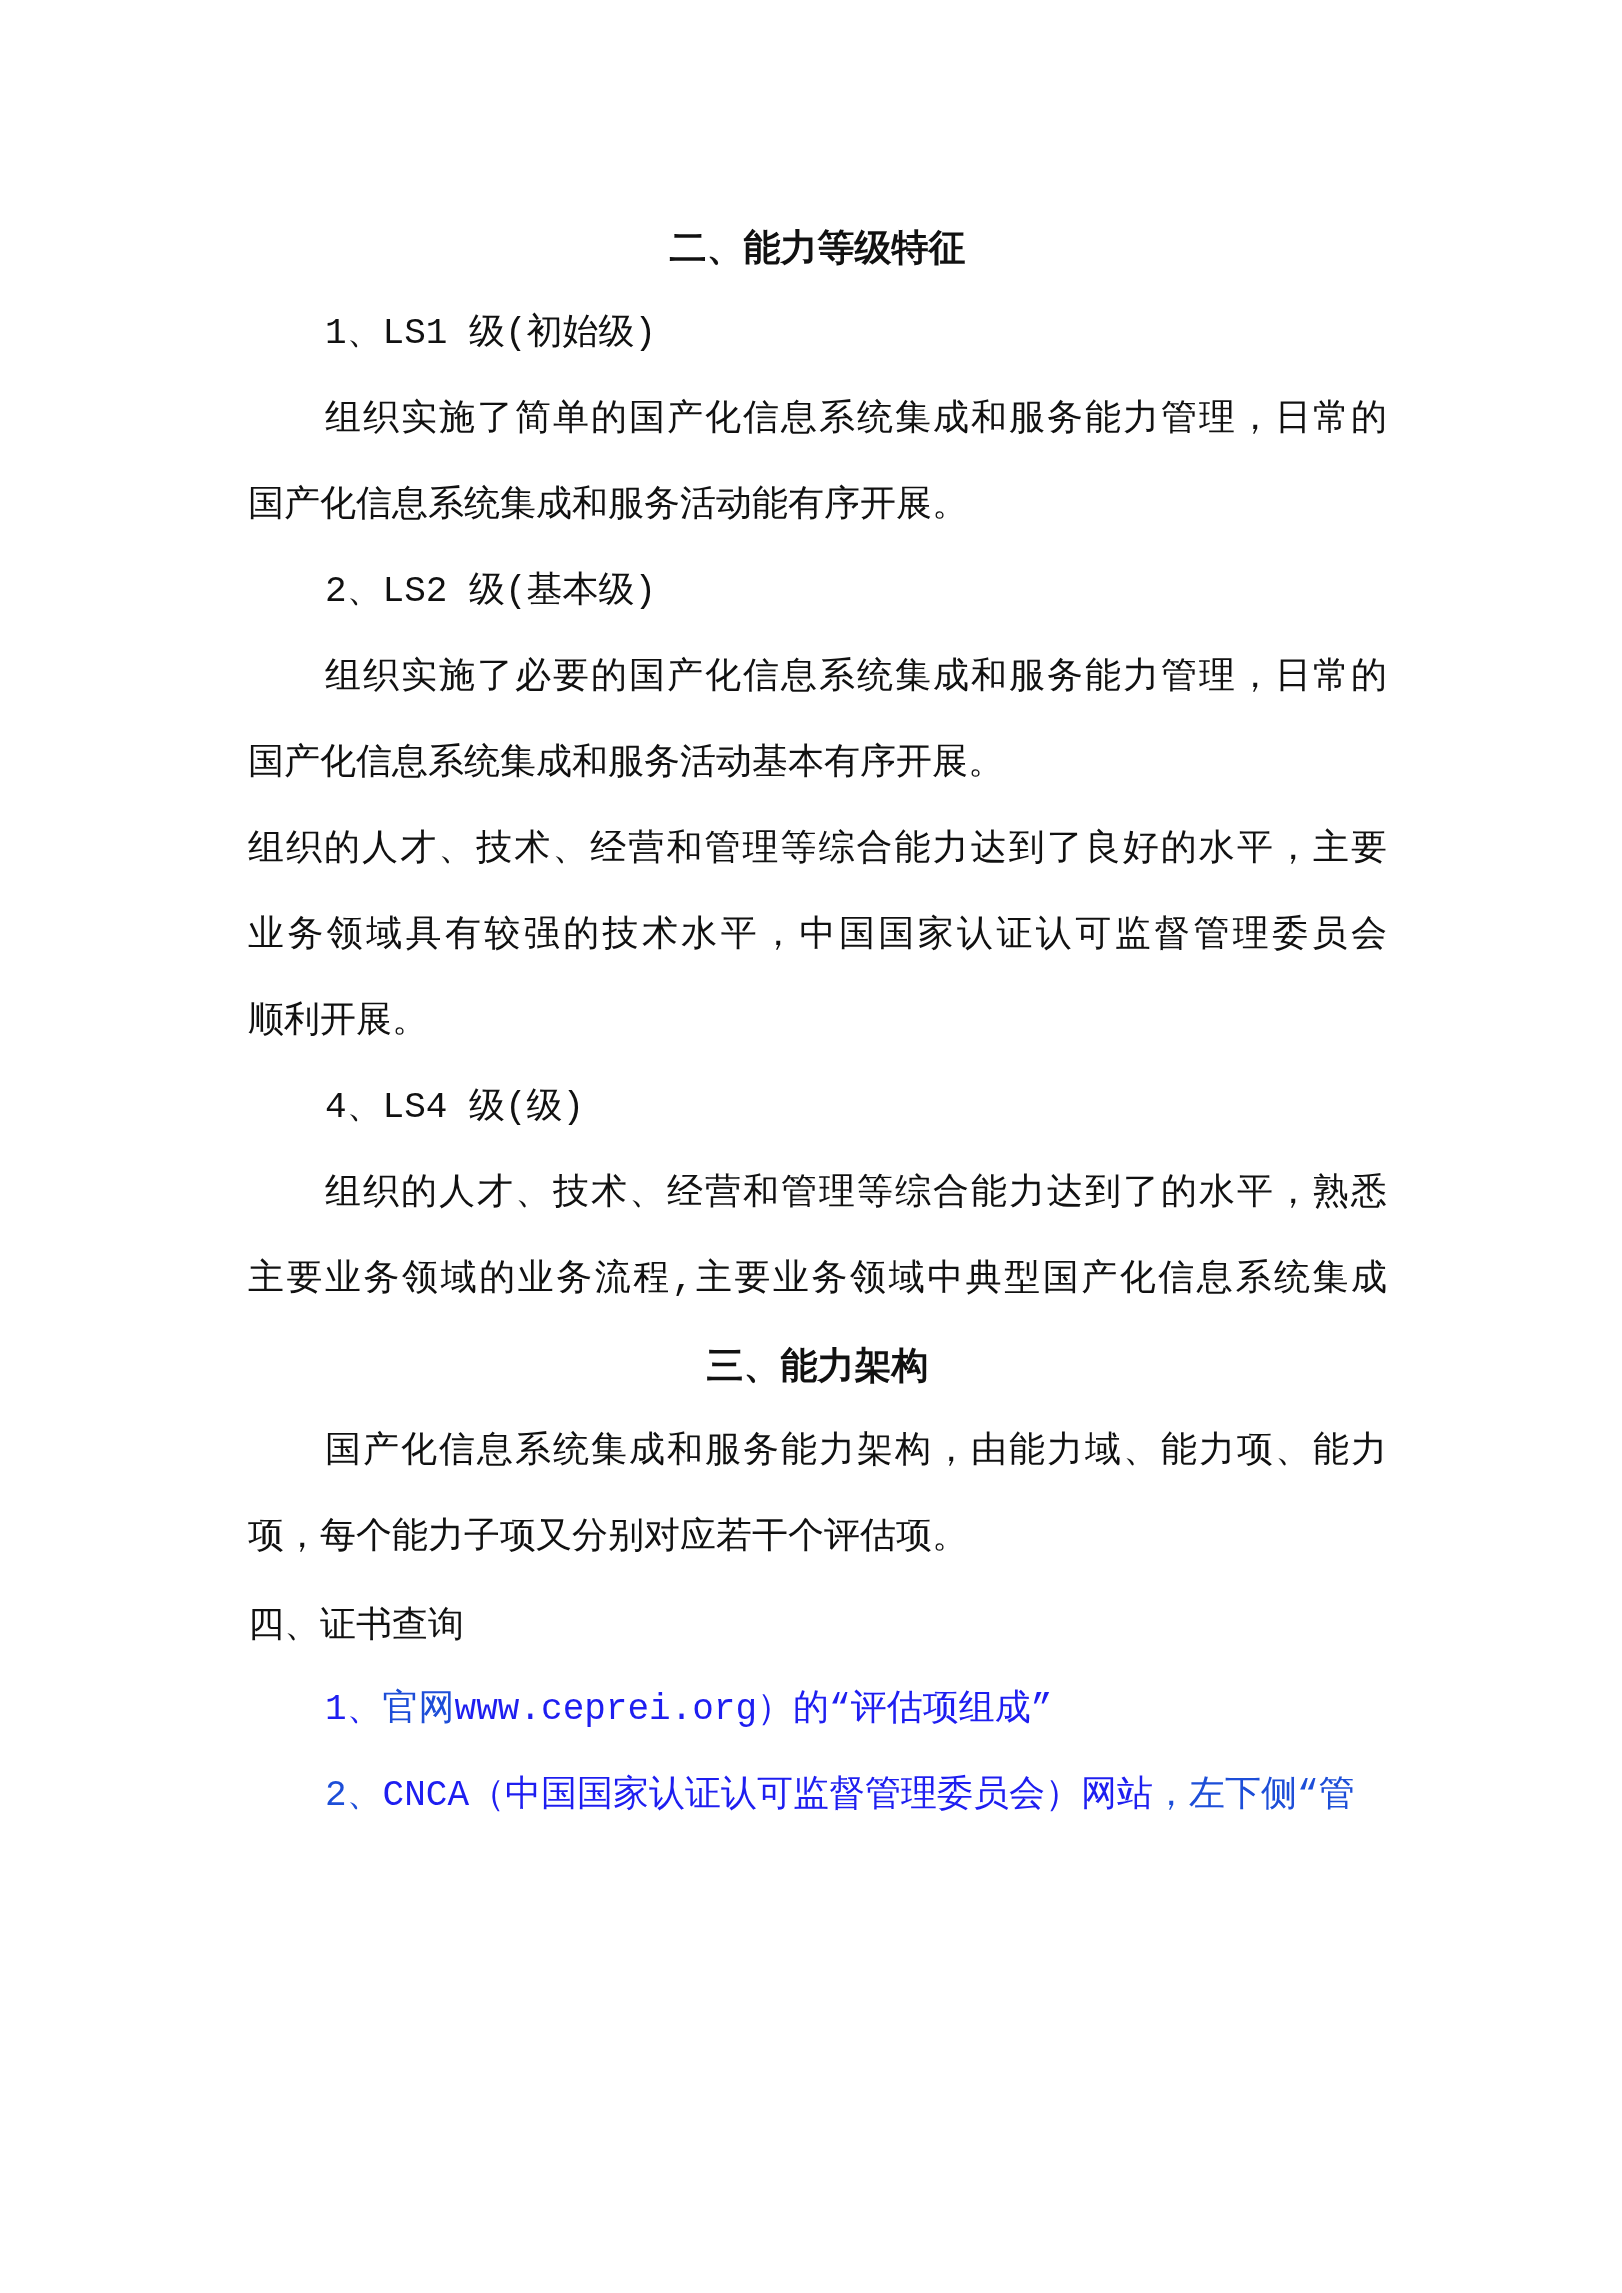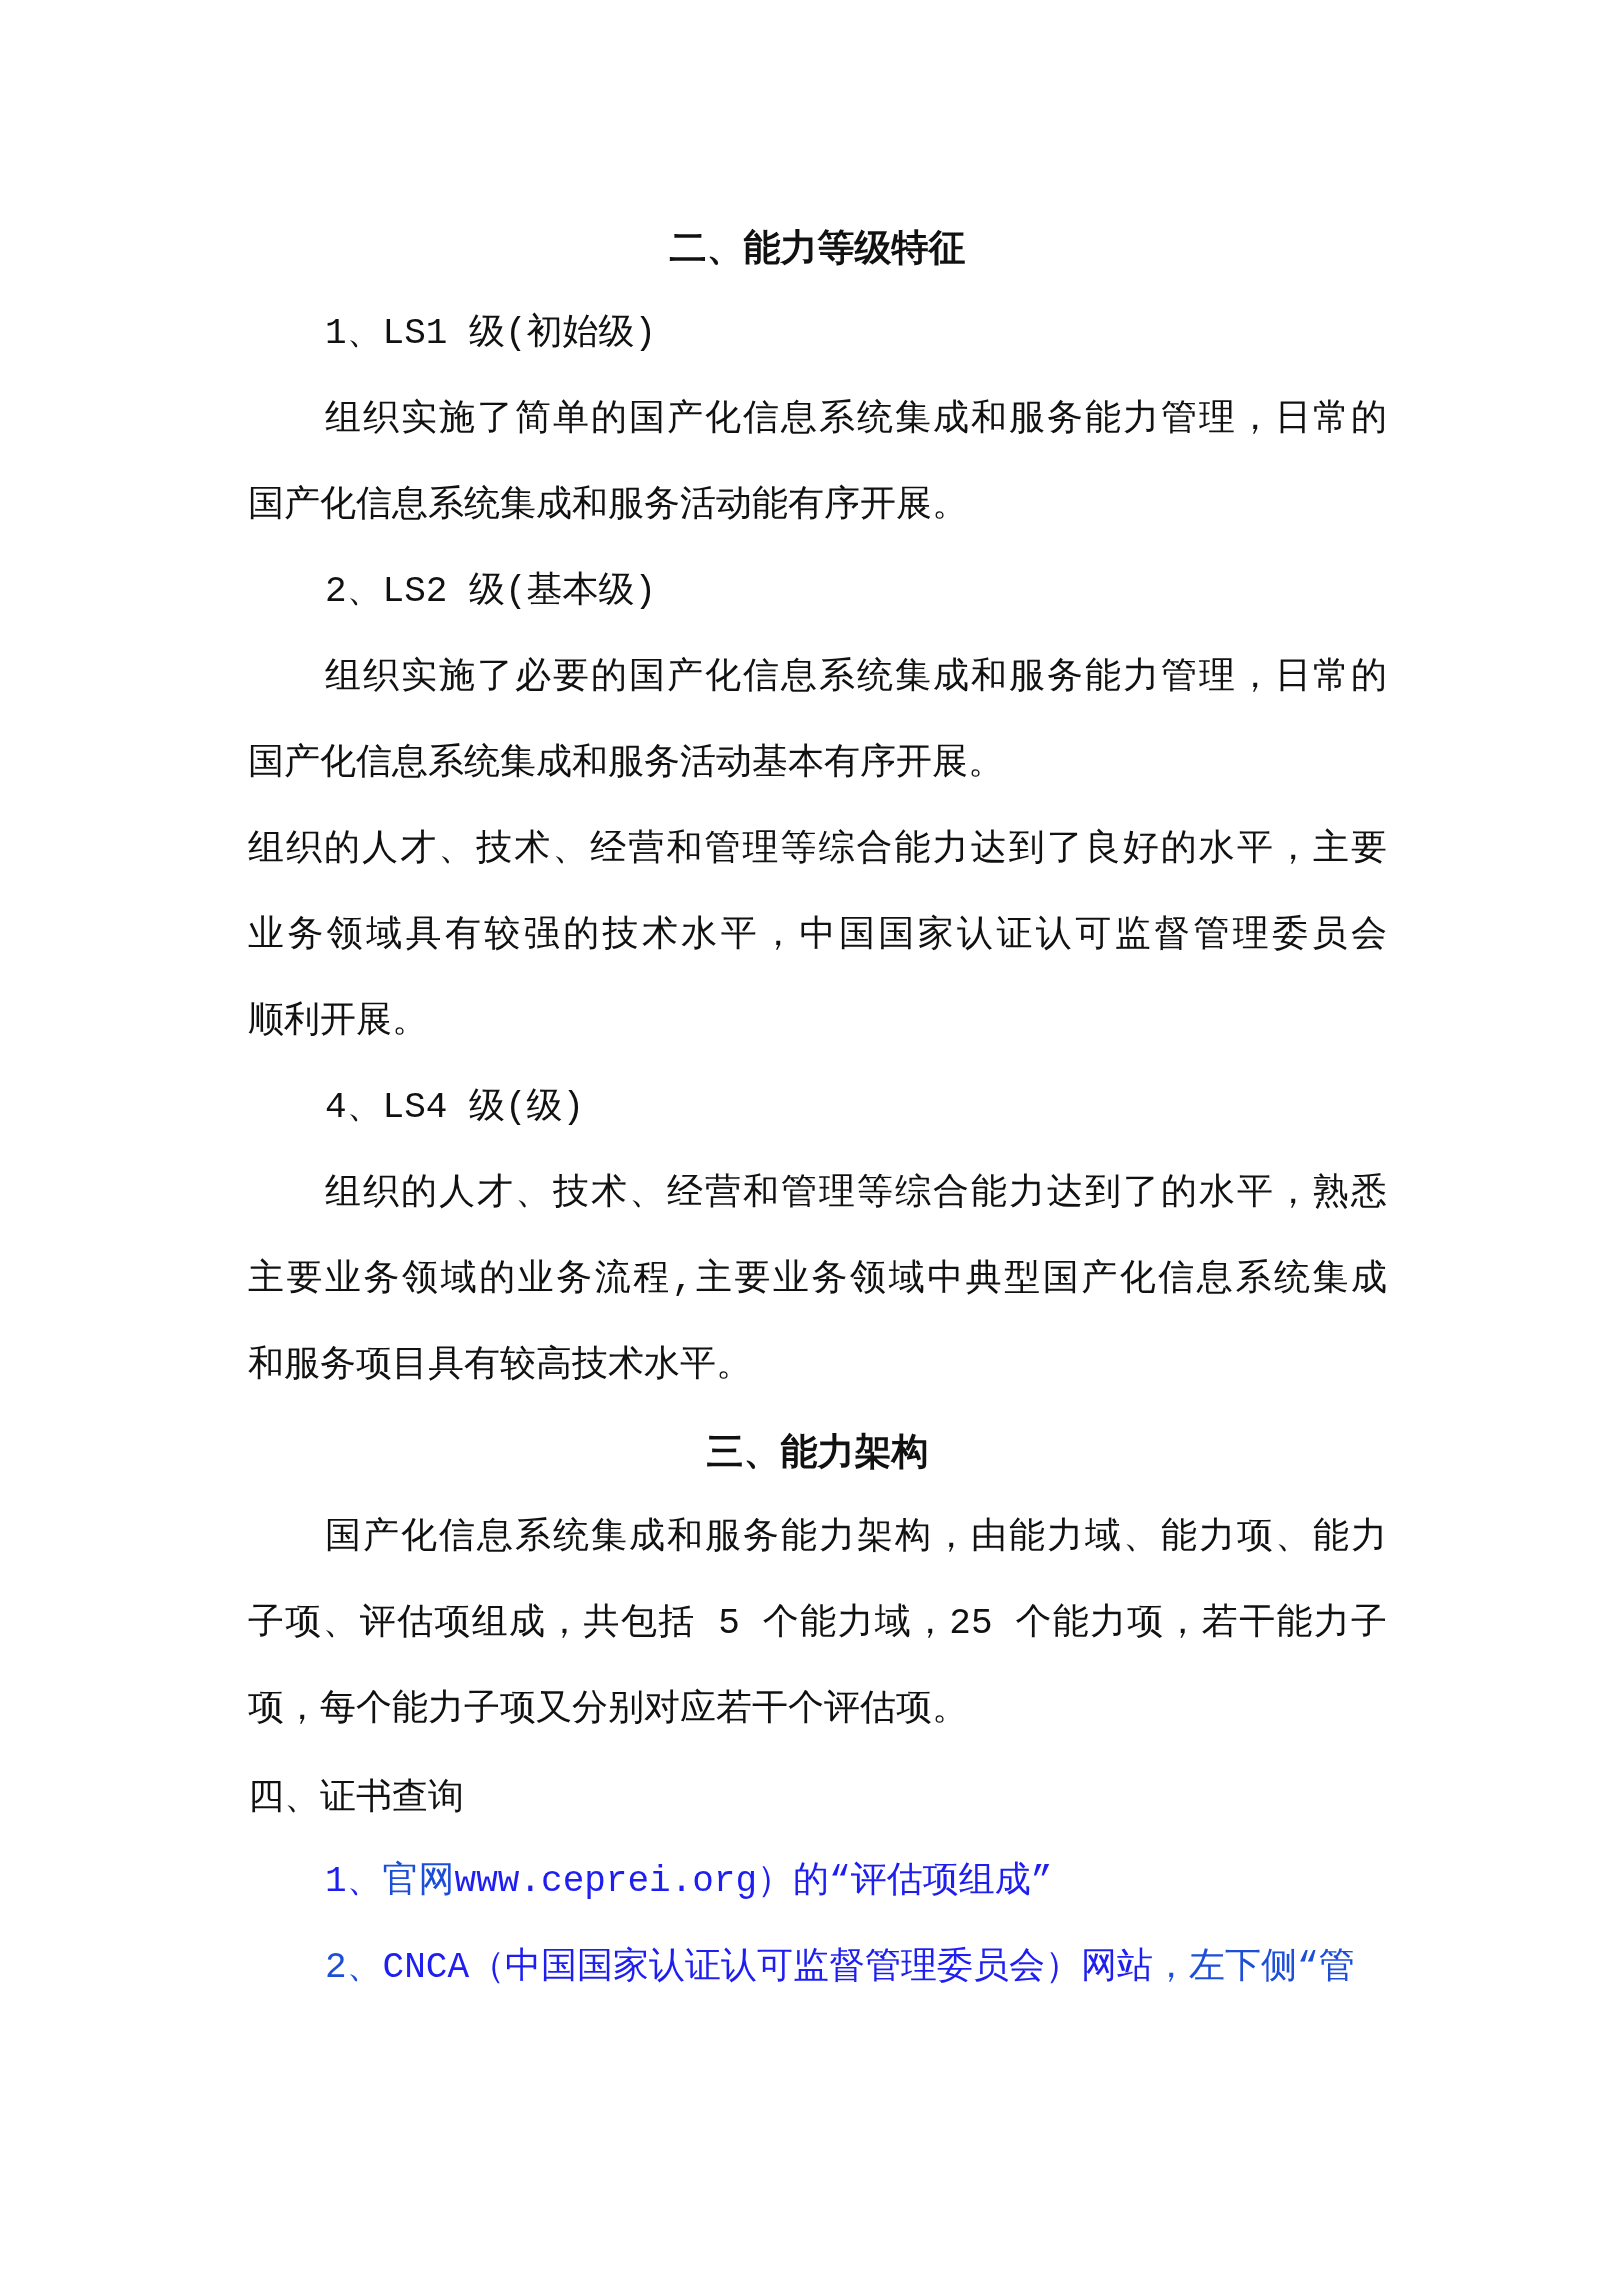--- a/index.html
+++ b/index.html
@@ -31,25 +31,23 @@
   <div class="line indent justify">组织实施了必要的国产化信息系统集成和服务能力管理，日常的</div>
   <div class="line">国产化信息系统集成和服务活动基本有序开展。</div>
 
   <div class="line justify">组织的人才、技术、经营和管理等综合能力达到了良好的水平，主要</div>
   <div class="line justify">业务领域具有较强的技术水平，中国国家认证认可监督管理委员会</div>
   <div class="line">顺利开展。</div>
 
   <div class="line indent">4、LS4 级(级)</div>
   <div class="line indent justify">组织的人才、技术、经营和管理等综合能力达到了的水平，熟悉</div>
   <div class="line justify">主要业务领域的业务流程,主要业务领域中典型国产化信息系统集成</div>
-  <div class="line">和服务项目具有较高技术水平。</div>
 
   <div class="line heading">三、能力架构</div>
   <div class="line indent justify">国产化信息系统集成和服务能力架构，由能力域、能力项、能力</div>
-  <div class="line justify">子项、评估项组成，共包括 5 个能力域，25 个能力项，若干能力子</div>
   <div class="line">项，每个能力子项又分别对应若干个评估项。</div>
 
   <div class="line heading-plain">四、证书查询</div>
 
   <div class="line indent">
     <span class="link">1、</span><span class="black">官网</span><span class="link">www.ceprei.org）的“评估项组成”</span>
   </div>
 
   <div class="line indent">
     <span class="black">2、</span><span class="link">CNCA（中国国家认证认可监督管理委员会）网站</span><span class="black">，左下侧“管</span>

